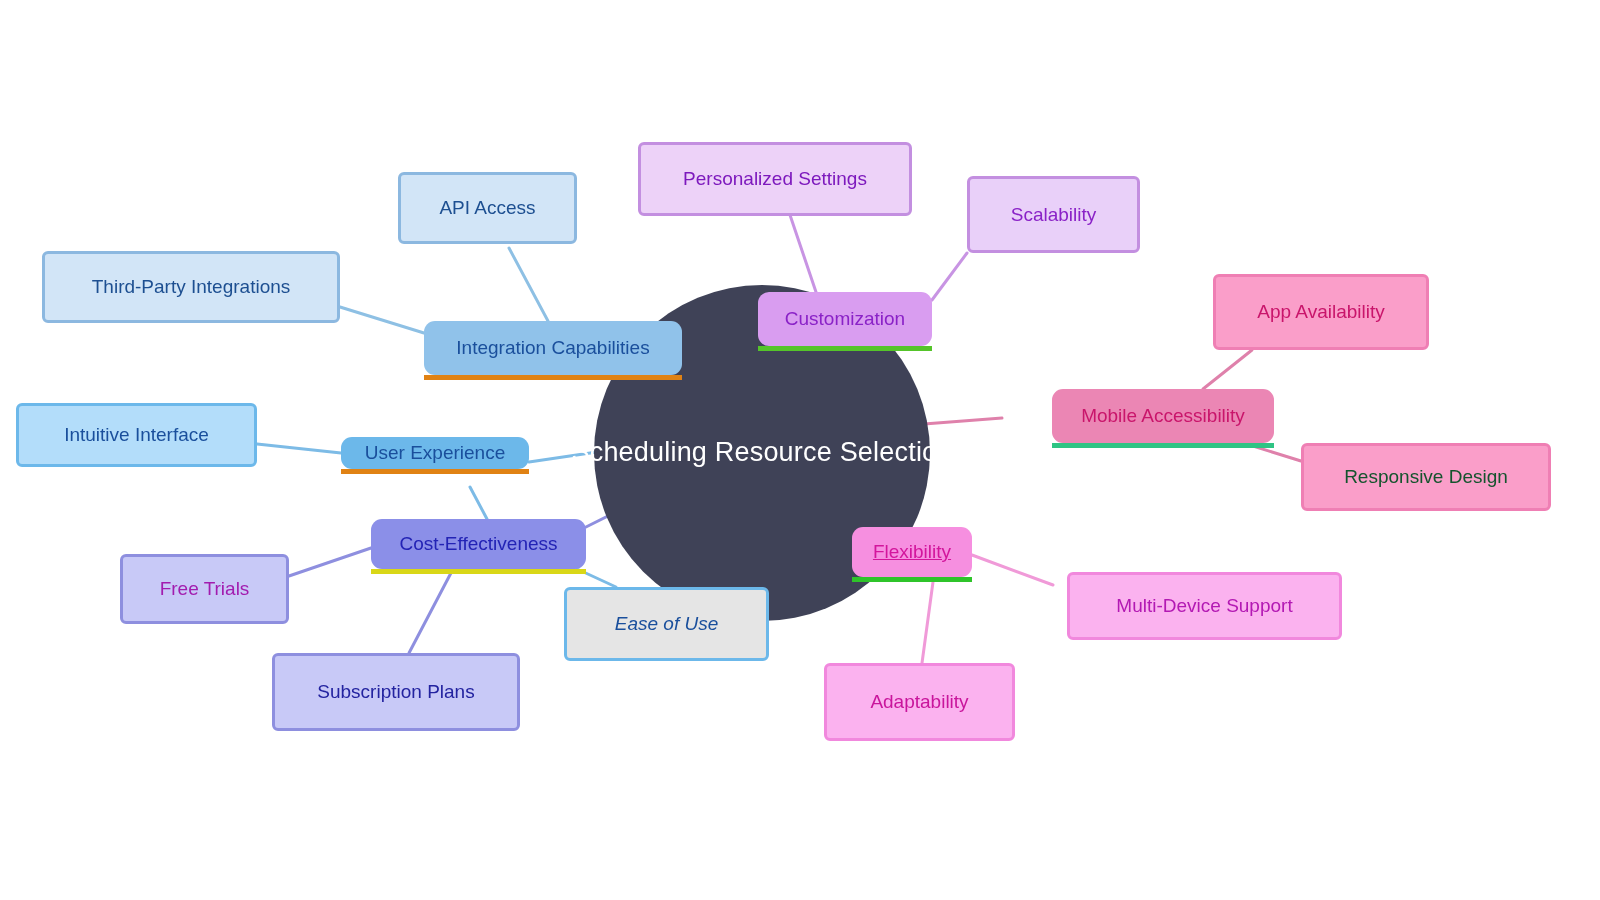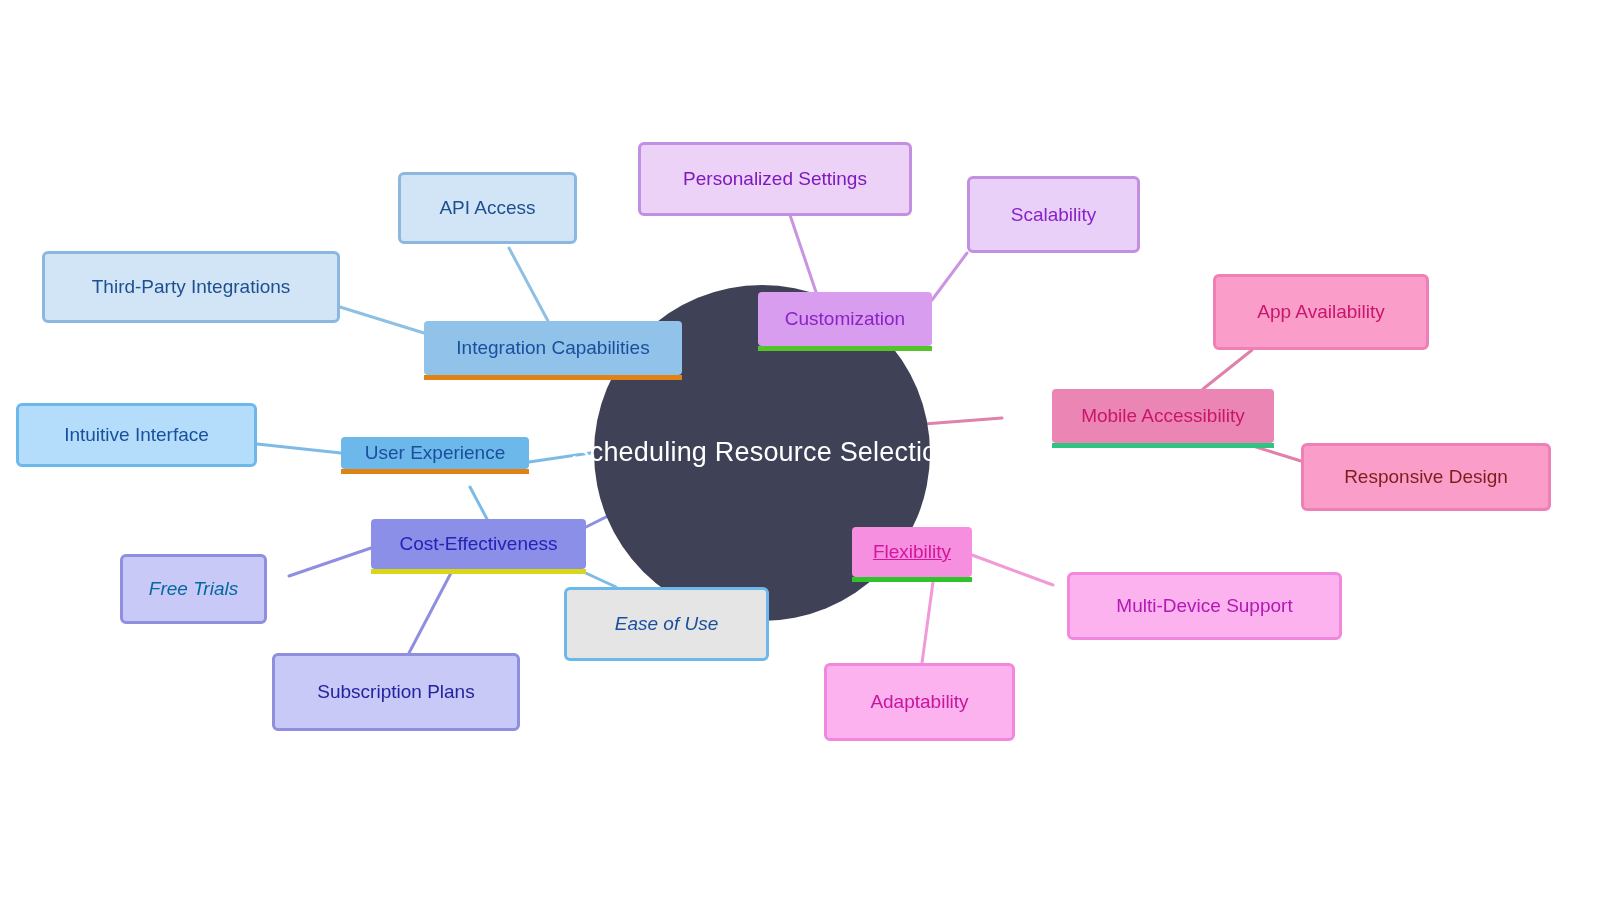--- a/index.html
+++ b/index.html
@@ -39,21 +39,21 @@
   
   .root {
     border-radius: 50%;
     background: #3f4257;
     color: #ffffff;
     font-size: 27px;
     letter-spacing: 0.2px;
   }
   
   .branch {
-    border-radius: 4px;
+    border-radius: 11px;
     font-size: 19px;
     border: none;
   }
   .branch .underline {
     position: absolute;
     left: 0;
     right: 0;
     bottom: -5px;
     height: 5px;
   }
@@ -105,30 +105,30 @@
       </div>
       <div class="node leaf" style="left: 638px; top: 142px; width: 274px; height: 74px; background: rgb(237, 210, 248); border-color: rgb(195, 143, 224); color: rgb(125, 25, 189);">
         <span class="label">Personalized Settings</span>
       </div>
       <div class="node leaf" style="left: 967px; top: 176px; width: 173px; height: 77px; background: rgb(233, 208, 249); border-color: rgb(195, 143, 224); color: rgb(138, 34, 199);">
         <span class="label">Scalability</span>
       </div>
       <div class="node leaf" style="left: 1213px; top: 274px; width: 216px; height: 76px; background: rgb(250, 158, 201); border-color: rgb(239, 127, 180); color: rgb(201, 21, 107);">
         <span class="label">App Availability</span>
       </div>
-      <div class="node leaf" style="left: 1301px; top: 443px; width: 250px; height: 68px; background: rgb(250, 158, 201); border-color: rgb(239, 127, 180); color: #7f1d1d;">
+      <div class="node leaf" style="left: 1301px; top: 443px; width: 250px; height: 68px; background: rgb(250, 158, 201); border-color: rgb(239, 127, 180); color: #14532d;">
         <span class="label">Responsive Design</span>
       </div>
       <div class="node leaf" style="left: 1053px; top: 572px; width: 275px; height: 68px; background: rgb(251, 178, 239); border-color: rgb(241, 136, 221); color: rgb(179, 25, 179); margin-left: 14px;">
         <span class="label">Multi-Device Support</span>
       </div>
       <div class="node leaf" style="left: 824px; top: 663px; width: 191px; height: 78px; background: rgb(251, 178, 239); border-color: rgb(241, 136, 221); color: rgb(201, 21, 156);">
         <span class="label">Adaptability</span>
       </div>
-      <div class="node leaf" style="left: 120px; top: 554px; width: 147px; height: 70px; background: rgb(200, 201, 247); border-color: rgb(142, 143, 223); color: #0369a1; font-style: italic;">
+      <div class="node leaf" style="left: 120px; top: 554px; width: 169px; height: 70px; background: rgb(200, 201, 247); border-color: rgb(142, 143, 223); color: #a21caf;">
         <span class="label">Free Trials</span>
       </div>
       <div class="node leaf" style="left: 272px; top: 653px; width: 248px; height: 78px; background: rgb(200, 201, 247); border-color: rgb(142, 143, 223); color: rgb(35, 35, 160);">
         <span class="label">Subscription Plans</span>
       </div>
       <div class="node leaf" style="left: 16px; top: 403px; width: 241px; height: 64px; background: rgb(179, 221, 250); border-color: rgb(108, 184, 234); color: rgb(26, 79, 156);">
         <span class="label">Intuitive Interface</span>
       </div>
       <div class="node leaf" style="left: 564px; top: 587px; width: 205px; height: 74px; background: #e5e5e5; border-color: rgb(108, 184, 234); color: rgb(26, 79, 156); font-style: italic;">
         <span class="label">Ease of Use</span>

